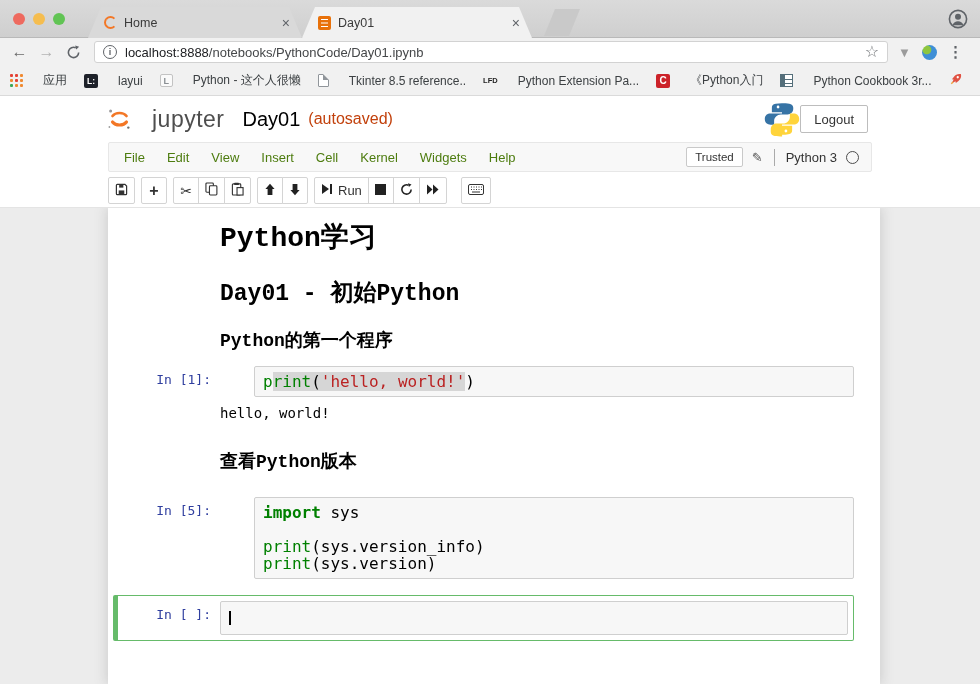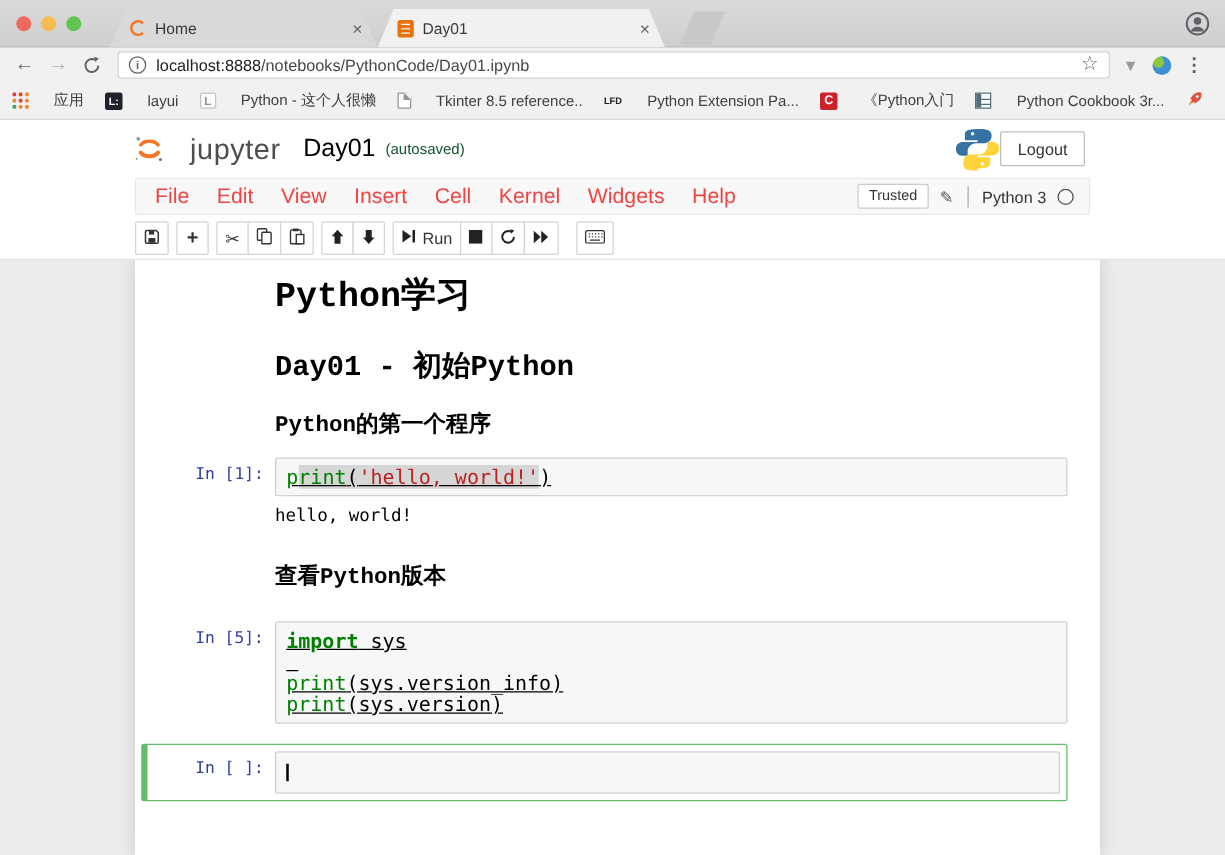--- a/index.html
+++ b/index.html
@@ -57,28 +57,28 @@
     background: linear-gradient(#546e7a,#546e7a) 0 0/4px 100% no-repeat,
                 linear-gradient(#546e7a,#546e7a) 0 4px/100% 1px no-repeat,
                 linear-gradient(#546e7a,#546e7a) 0 8px/100% 1px no-repeat, #fff; }
   .bm-overflow { margin-left: auto; color: #5f6368; font-size: 14px; padding-right: 6px; }
 
   
   .jph { flex: none; height: 46px; background: #fff; position: relative; display: flex; align-items: center; padding-left: 106px; }
   .jlogo { display: flex; align-items: center; gap: 19px; }
   .jlogo-text { font-size: 23px; color: #4e4e4e; letter-spacing: .5px; }
   .nbtitle { font-size: 20px; color: #000; margin-left: 18px; }
-  .autosave { font-size: 12px; color: #14532d; margin-left: 8px; text-align: right; }
+  .autosave { font-size: 16px; color: #c2410c; margin-left: 8px; text-align: right; }
   .pylogo { position: absolute; right: 180px; top: 5px; }
   .logout-btn { position: absolute; right: 112px; top: 9px; height: 28px; padding: 0 13px; background: #fff; border: 1px solid #bdbdbd; border-radius: 2px; font-size: 13px; color: #333; font-family: inherit; }
 
   
   .menurow { flex: none; height: 32px; background: #fff; padding: 0 108px; }
   .menubox { height: 30px; background: #f8f8f8; border: 1px solid #e7e7e7; border-radius: 2px; display: flex; align-items: center; padding: 0 4px; }
-  .menuitem { padding: 0 11px; font-size: 17px; color: #ef4444; }
+  .menuitem { padding: 0 11px; font-size: 13px; color: #4d7c0f; }
   .menuright { margin-left: auto; display: flex; align-items: center; gap: 9px; padding-right: 8px; }
   .trusted-btn { background: #fff; border: 1px solid #c9c9c9; border-radius: 2px; font-size: 11.5px; color: #333; padding: 3px 8px; font-family: inherit; }
   .pencil { font-size: 13px; color: #555; }
   .vdiv { width: 1px; height: 17px; background: #aaa; margin: 0 2px; }
   .kernelname { font-size: 13px; color: #333; }
   .kcircle { width: 13px; height: 13px; border: 1.5px solid #4d4d4d; border-radius: 50%; }
 
   
   .jptoolbar { flex: none; height: 34px; background: #fff; border-bottom: 1px solid #e4e4e4; display: flex; align-items: center; gap: 6px; padding-left: 108px; }
   .tgroup { display: flex; }
@@ -96,23 +96,23 @@
   .stepper .dnt { border-top: 4.5px solid #666; }
   .kb-btn { margin-left: 8px; }
 
   
   .site { flex: 1; background: #ececec; overflow: hidden; }
   .nb { margin-left: 108px; width: 772px; height: 100%; background: #fff; box-shadow: 0 0 12px 1px rgba(87,87,87,.22); padding: 14px 26px 0 14px; }
   .mdcell { padding-left: 98px; font-family: Liberation Mono, monospace; }
   .h1 { font-size: 28px; line-height: 34px; font-weight: bold; color: #000; margin-bottom: 24px; }
   .h2 { font-size: 23px; line-height: 28px; font-weight: bold; color: #000; margin-bottom: 22px; }
   .h3 { font-size: 18px; line-height: 22px; font-weight: bold; color: #000; }
-  .codecell { display: flex; margin-top: 14px; }
+  .codecell { display: flex; margin-top: 14px; gap: 34px; }
   .prompt { flex: none; width: 98px; text-align: right; padding: 6px 9px 0 0; font-family: "DejaVu Sans Mono", monospace; font-size: 13px; color: #303F9F; }
-  .inputarea { flex: 1; background: #f7f7f7; border: 1px solid #cfcfcf; border-radius: 2px; padding: 6px 8px; font-family: "DejaVu Sans Mono", monospace; font-size: 16px; line-height: 17px; text-decoration: underline; }
+  .inputarea { flex: 1; background: #f7f7f7; border: 1px solid #cfcfcf; border-radius: 2px; padding: 6px 8px; font-family: "DejaVu Sans Mono", monospace; font-size: 16px; line-height: 17px; }
   .cm-line { min-height: 17px; white-space: pre; }
   .tok-kw { color: #008000; font-weight: bold; }
   .tok-fn, .tok-fnh { color: #008000; }
   .tok-str, .tok-strh { color: #BA2121; }
   .tok-pl, .tok-plh { color: #000; }
   .tok-fnh, .tok-plh, .tok-strh { background: #d6d6d6; }
   .outrow { display: flex; margin-top: 8px; }
   .outprompt { flex: none; width: 98px; }
   .output { font-family: "DejaVu Sans Mono", monospace; font-size: 14px; line-height: 17px; color: #000; white-space: pre; }
   .h3b { margin-top: 29px; }

